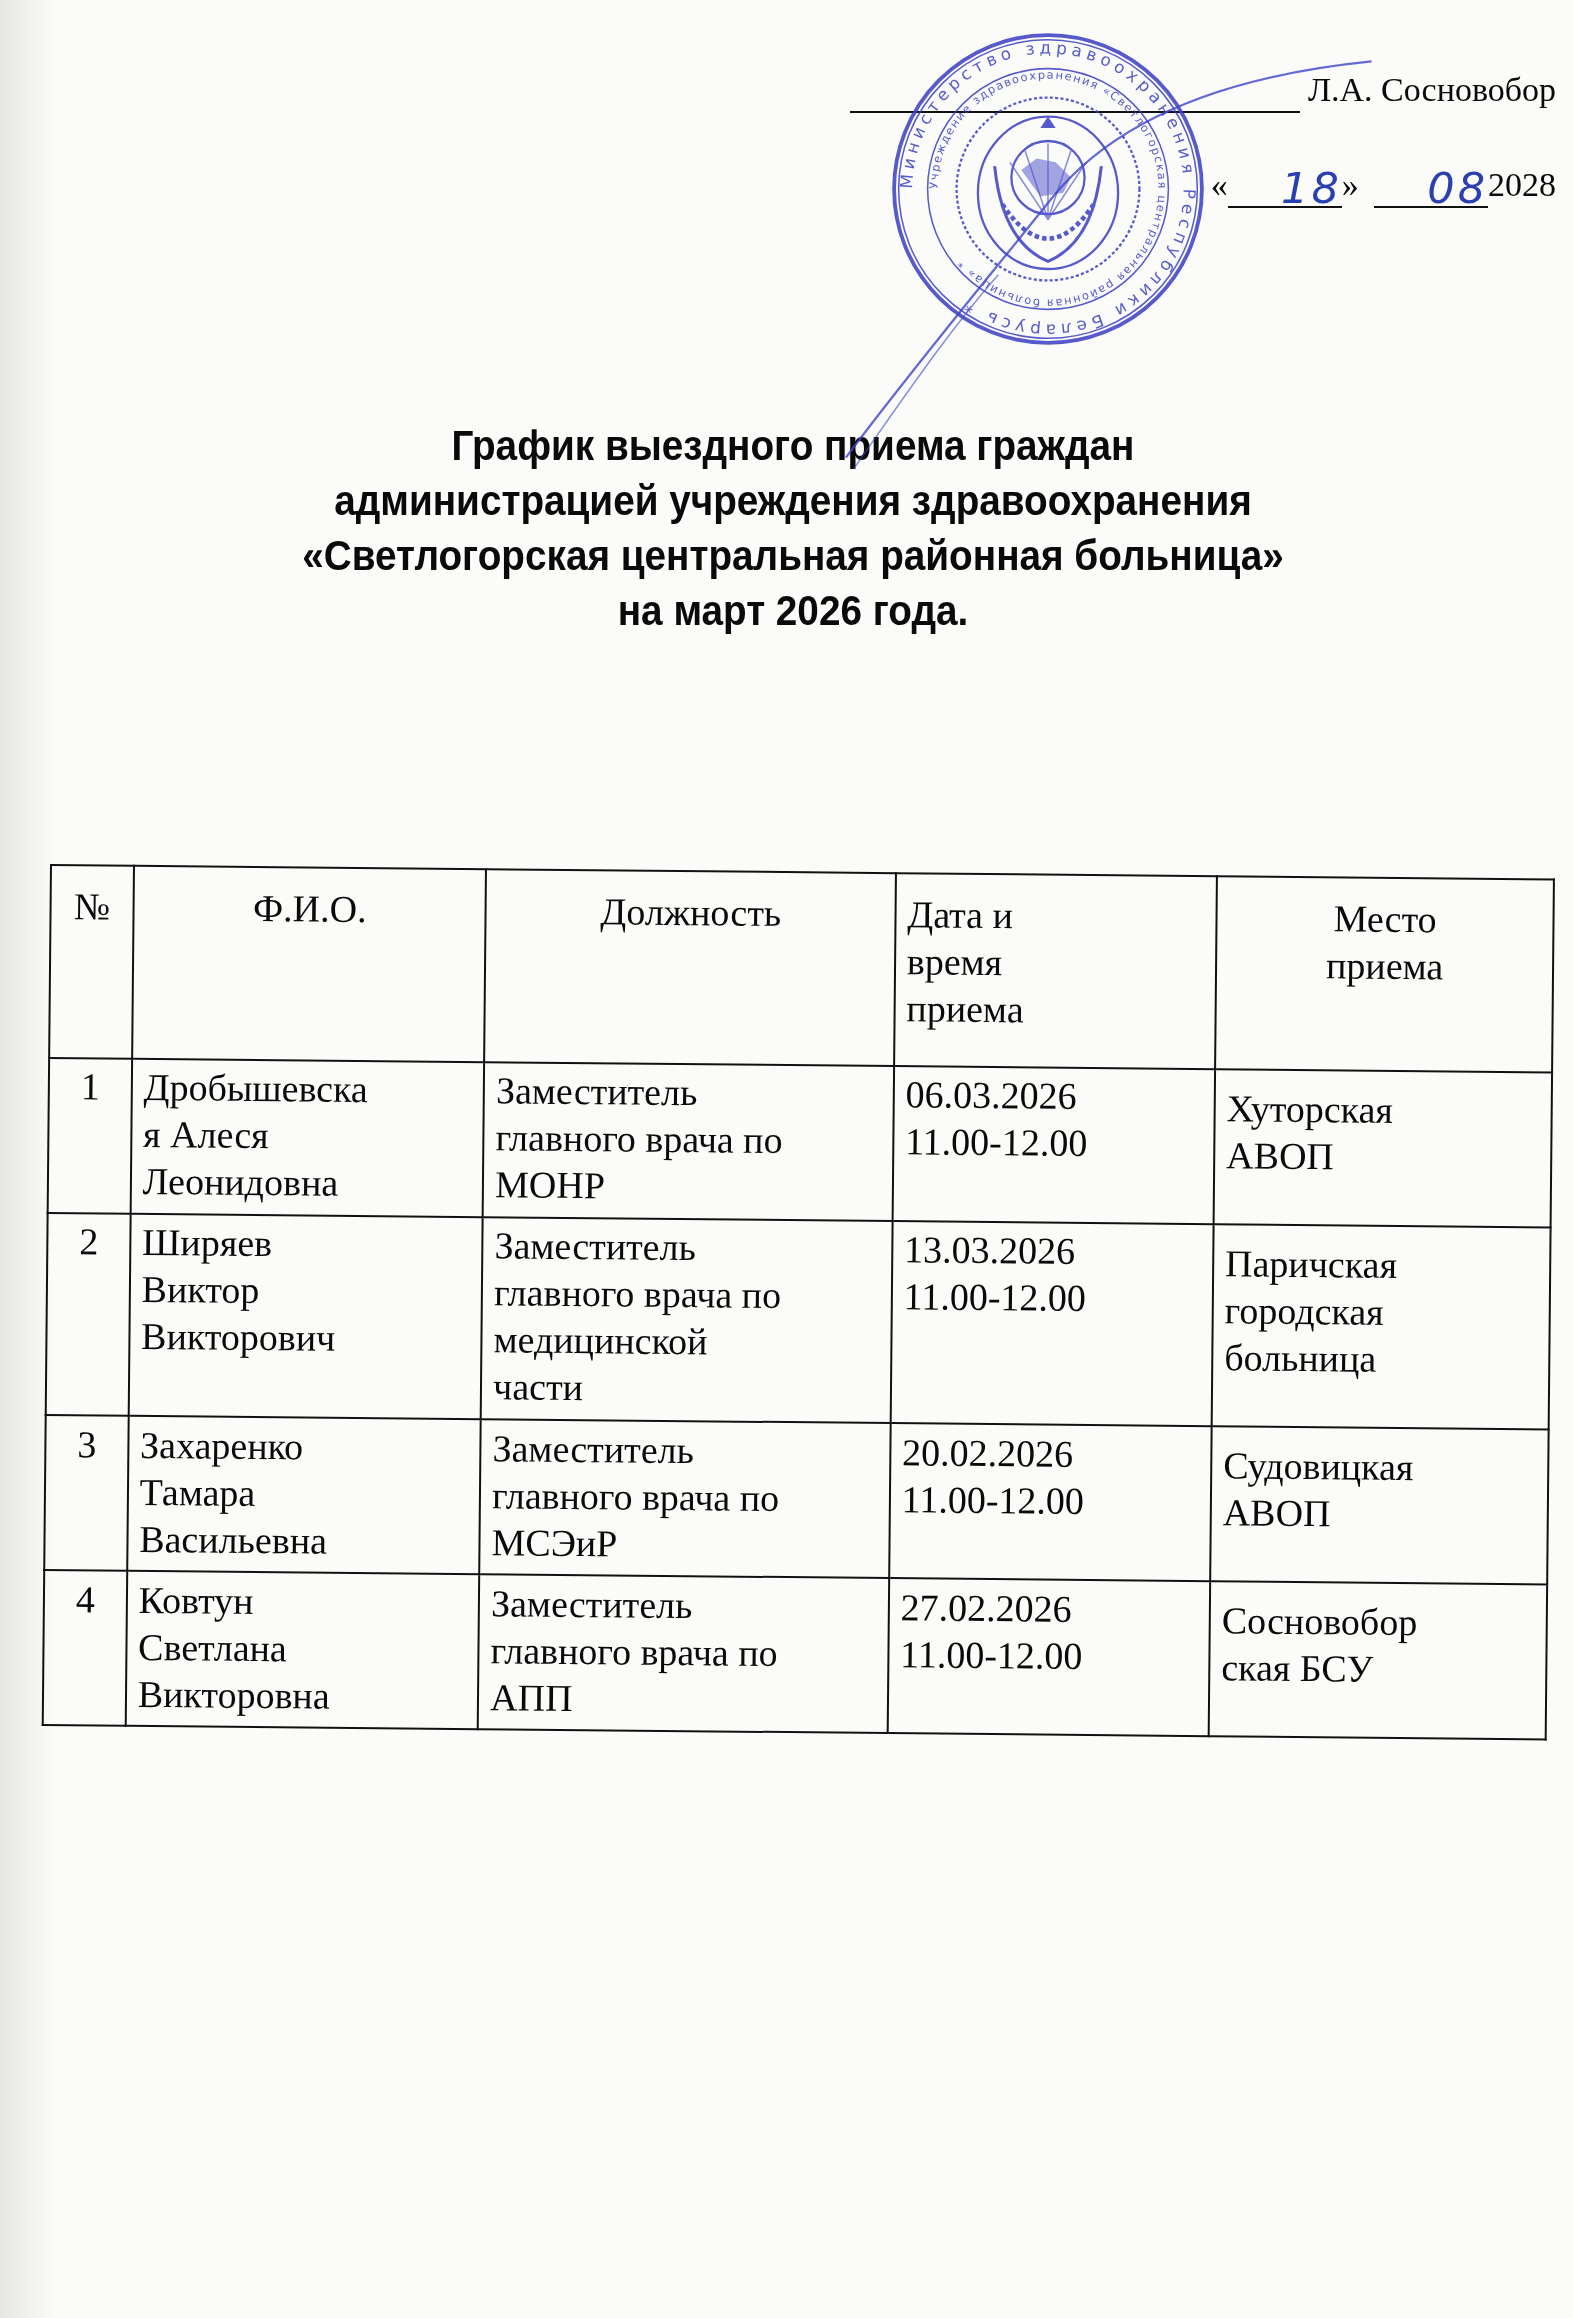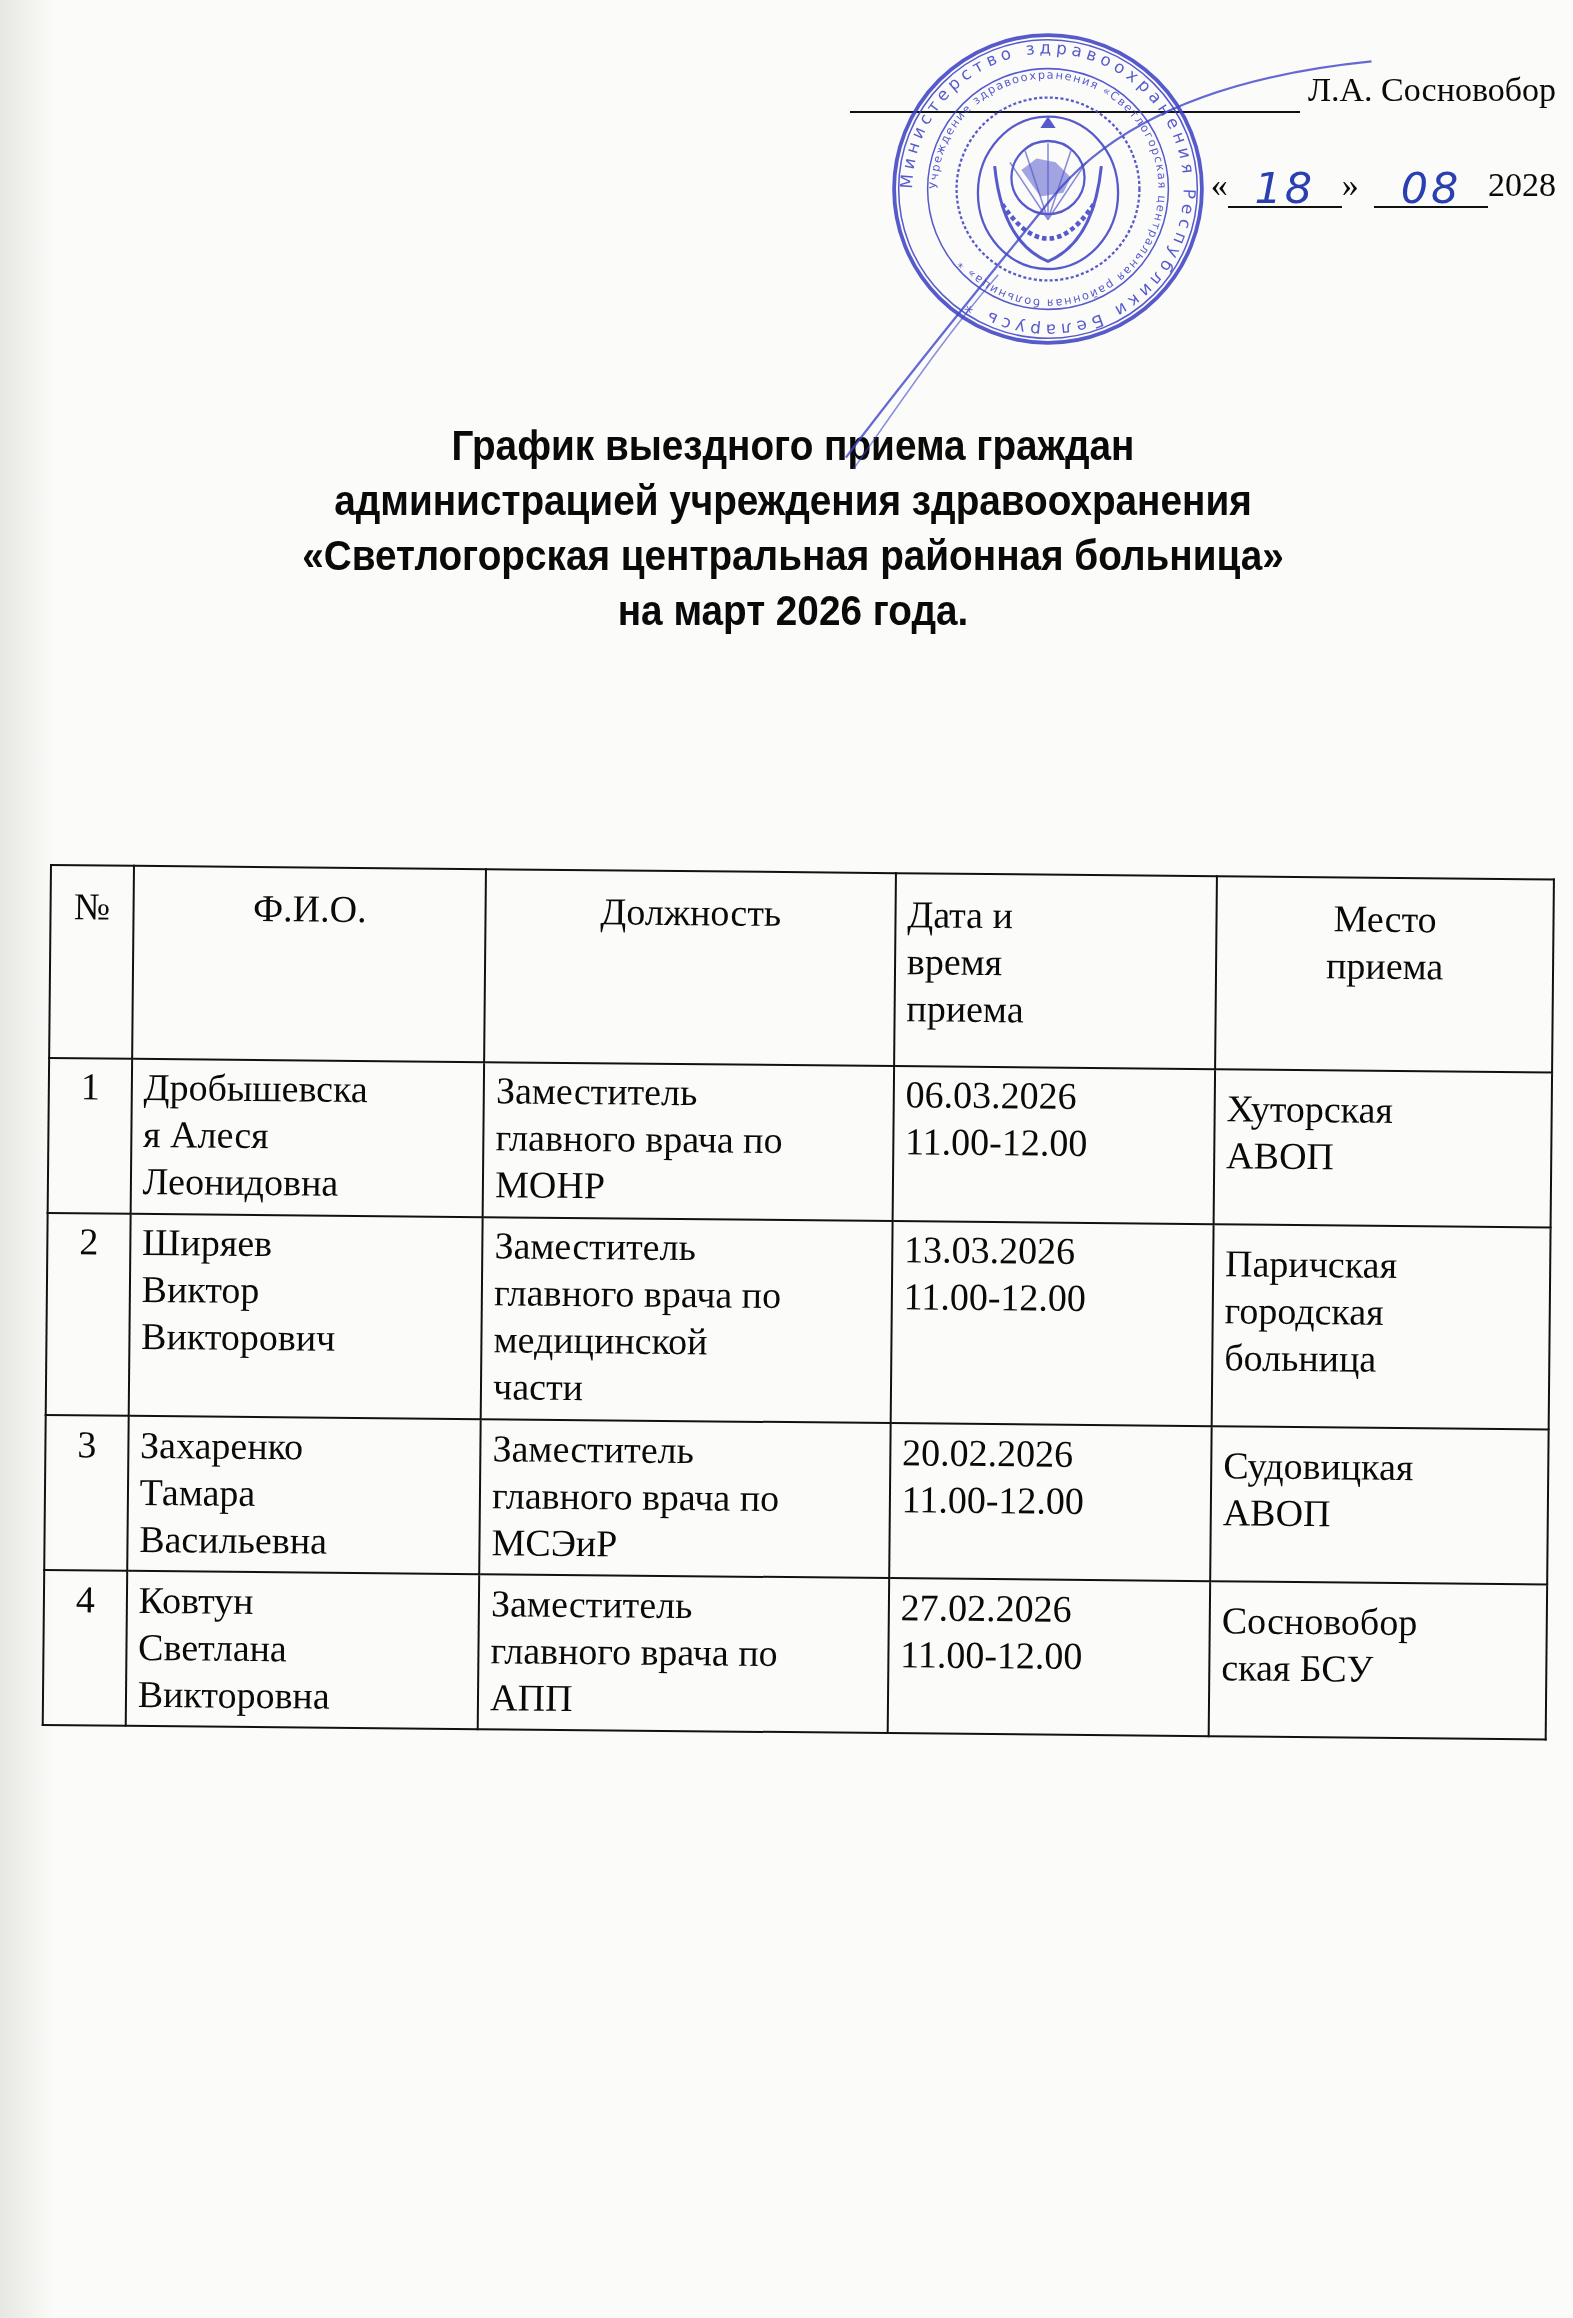--- a/index.html
+++ b/index.html
@@ -42,21 +42,21 @@
   }
   .date-line {
     margin-top: 49px;
   }
   .blank {
     display: inline-block;
     border-bottom: 2.3px solid #111;
     height: 37px;
     vertical-align: bottom;
     position: relative;
-    text-align: center;
+    text-align: right;
   }
   .blank.day { width: 114px; }
   .blank.month { width: 114px; margin-left: 15.2px; }
   .handwritten {
     font-family: "DejaVu Sans", sans-serif;
     font-style: italic;
     color: #2a3fb0;
     font-size: 43px;
     position: absolute;
     left: 0; right: 0;

